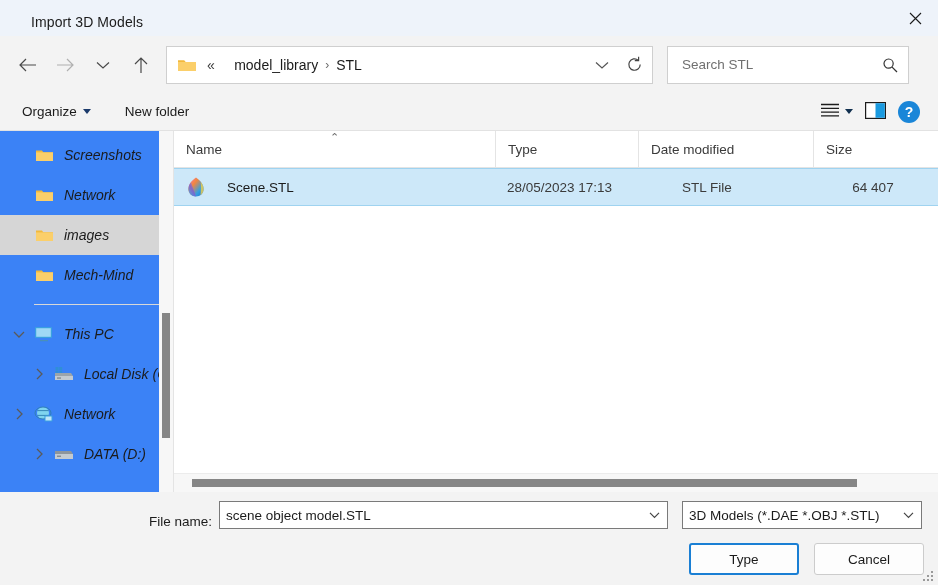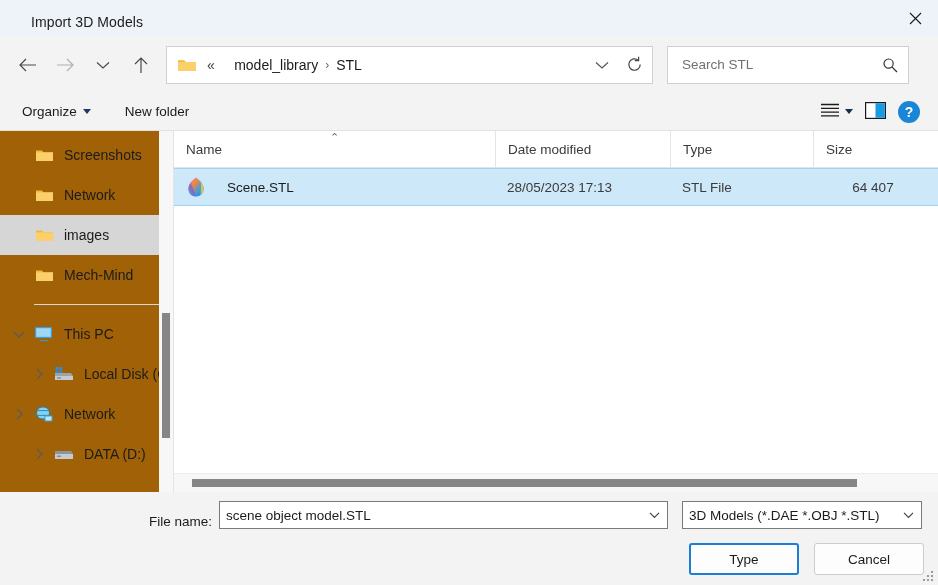--- a/index.html
+++ b/index.html
@@ -219,23 +219,24 @@
   .body {
     flex: 1;
     display: flex;
     background: #ffffff;
     position: relative;
     overflow: hidden;
   }
   .tree-pane {
     width: 173px;
     min-width: 173px;
-    background: #a16207;
+    background: #3b82f6;
     position: relative;
     overflow: hidden;
+    font-style: italic;
   }
   .tree-inner {
     padding-top: 4px;
   }
   .tree-row {
     height: 40px;
     display: flex;
     align-items: center;
     padding-left: 6px;
     cursor: pointer;
@@ -725,25 +726,25 @@
         <div class="tree-thumb"></div>
       </div>
     </div>
 
     <div class="list-pane">
       <div class="col-header">
         <div class="col col-name">
           <span class="sort-caret">⌃</span>
           <span>Name</span>
         </div>
+        <div class="col col-type">
+          <span>Type</span>
+        </div>
         <div class="col col-date">
           <span>Date modified</span>
-        </div>
-        <div class="col col-type">
-          <span>Type</span>
         </div>
         <div class="col col-size">
           <span>Size</span>
         </div>
       </div>
 
       <div class="rows">
         <div class="file-row">
           <div class="cell cell-name">
             <span class="stl-icon">

